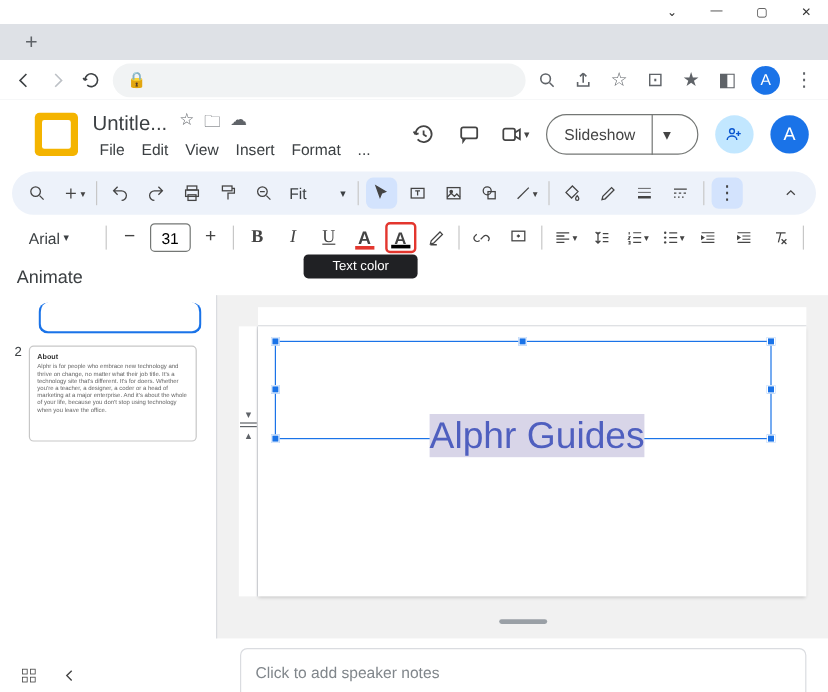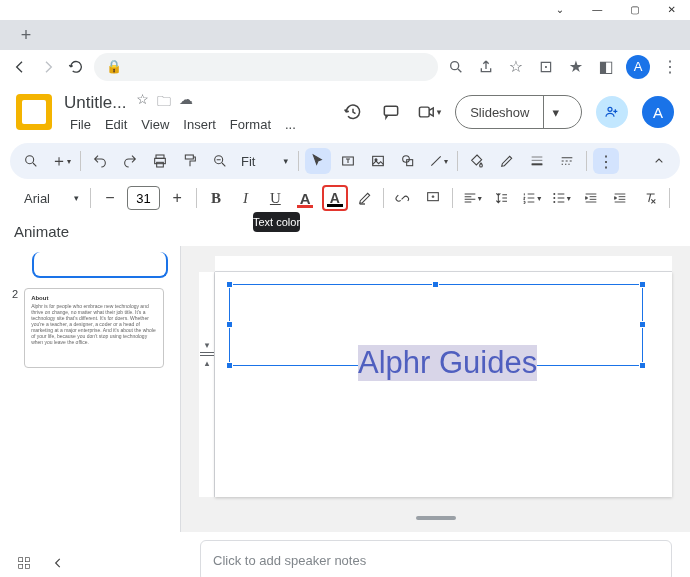--- a/index.html
+++ b/index.html
@@ -18,21 +18,21 @@
 .nav-btn { width: 20px; height: 20px; display: flex; align-items: center; justify-content: center; color: #5f6368; }
 .nav-btn svg { width: 16px; height: 16px; }
 .addr-bar { flex: 1; background: #f1f3f4; border-radius: 16px; height: 28px; display: flex; align-items: center; padding: 0 12px; font-size: 13px; color: #3c4043; gap: 8px; }
 .addr-bar .lock { color: #5f6368; }
 .right-icons { display: flex; align-items: center; gap: 10px; color: #5f6368; }
 .right-icons > * { width: 20px; height: 20px; display: flex; align-items: center; justify-content: center; }
 .avatar { width: 24px; height: 24px; background: #1a73e8; color: #fff; border-radius: 50%; display: flex; align-items: center; justify-content: center; font-size: 13px; }
 .dots { font-size: 16px; }
 
 
-.app-header { display: flex; align-items: center; padding: 6px 16px 4px 16px; height: 56px; }
+.app-header { display: flex; align-items: center; padding: 6px 16px 4px 16px; height: 56px; margin-left: 13px; }
 .app-logo { width: 36px; height: 36px; background: #f4b400; border-radius: 4px; margin-right: 12px; position: relative; }
 .app-logo::after { content:""; position:absolute; left:6px; top:6px; right:6px; bottom:6px; background:#fff; border-radius:2px; }
 .title-block { flex: 1; }
 .title-row { display: flex; align-items: center; gap: 10px; }
 .doc-title { font-size: 17px; color: #3c4043; }
 .title-icons { display: flex; gap: 8px; color: #5f6368; }
 .title-icons span { font-size: 14px; }
 .menu-row { display: flex; gap: 2px; font-size: 13px; color: #3c4043; }
 .menu-row span { padding: 2px 6px; }
 .header-right { display: flex; align-items: center; gap: 14px; }
@@ -44,30 +44,30 @@
 
 
 .toolbar { background: #edf2fa; border-radius: 24px; margin: 4px 10px 0 10px; padding: 4px 8px; display: flex; align-items: center; gap: 4px; height: 36px; }
 .tb-btn { width: 26px; height: 26px; display: flex; align-items: center; justify-content: center; color: #444; border-radius: 4px; }
 .tb-btn svg { width: 16px; height: 16px; stroke: currentColor; fill: none; stroke-width: 1.6; }
 .tb-sep { width: 1px; height: 20px; background: #c7c7c7; margin: 0 2px; }
 .zoom-sel { font-size: 13px; color: #3c4043; padding: 0 4px; display: flex; align-items: center; gap: 4px; }
 .tb-pill { background: #d3e3fd; border-radius: 6px; }
 .tb-right { margin-left: auto; display:flex; gap:4px; align-items:center;}
 .format-bar { display: flex; align-items: center; gap: 4px; padding: 4px 8px; height: 38px; margin: 0 10px; }
-.font-sel { font-size: 13px; color: #3c4043; padding: 0 6px; display: flex; align-items: center; gap: 24px; min-width: 64px; }
+.font-sel { font-size: 13px; color: #3c4043; padding: 0 6px; display: flex; align-items: center; gap: 3px; min-width: 64px; }
 .size-box { border: 1px solid #747775; border-radius: 4px; width: 34px; height: 24px; display: flex; align-items: center; justify-content: center; font-size: 13px; }
 .fmt-btn { width: 26px; height: 26px; display: flex; align-items: center; justify-content: center; color: #444; font-family: "Times New Roman", serif; font-size: 15px; }
 .fmt-b { font-weight: bold; }
 .fmt-i { font-style: italic; }
 .fmt-u { text-decoration: underline; }
 .txt-color { border: 2px solid #e3362e; border-radius: 4px; padding: 0 3px; position: relative; }
 .txt-color .A { font-family: Arial; font-size: 14px; font-weight: 600; color: #444; }
 .txt-color .bar { position: absolute; left: 3px; right: 3px; bottom: 2px; height: 3px; background: #000; }
-.tooltip { position: absolute; top: 212px; left: 253px; background: #202124; color: #fff; font-size: 11px; padding: 4px 0; border-radius: 4px; }
+.tooltip { position: absolute; top: 212px; left: 253px; background: #202124; color: #fff; font-size: 11px; padding: 4px 24px; border-radius: 4px; }
 .animate-row { padding: 6px 14px; font-size: 15px; color: #3c4043; }
 
 
 .main { display: flex; height: calc(577px - 83px - 56px - 36px - 38px - 28px - 50px); }
 .thumbs { width: 180px; padding: 6px 12px; position: relative; }
 .thumb1 { border: 2px solid #1a73e8; border-radius: 8px; height: 26px; margin: 0 0 10px 20px; border-top:none; }
 .thumb2-wrap { display: flex; gap: 6px; }
 .thumb-num { font-size: 11px; color: #3c4043; }
 .thumb2 { border: 1px solid #c7c7c7; border-radius: 4px; width: 140px; height: 80px; padding: 6px; font-size: 5px; color: #666; overflow: hidden; }
 .thumb2 .hd { font-size: 6px; color: #333; font-weight: 600; margin-bottom: 2px; }

